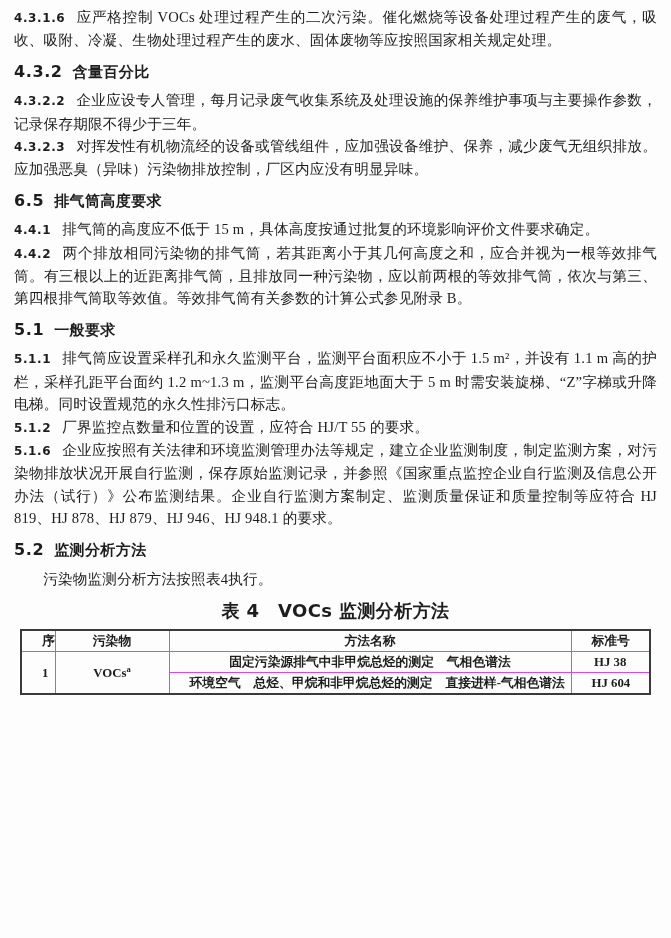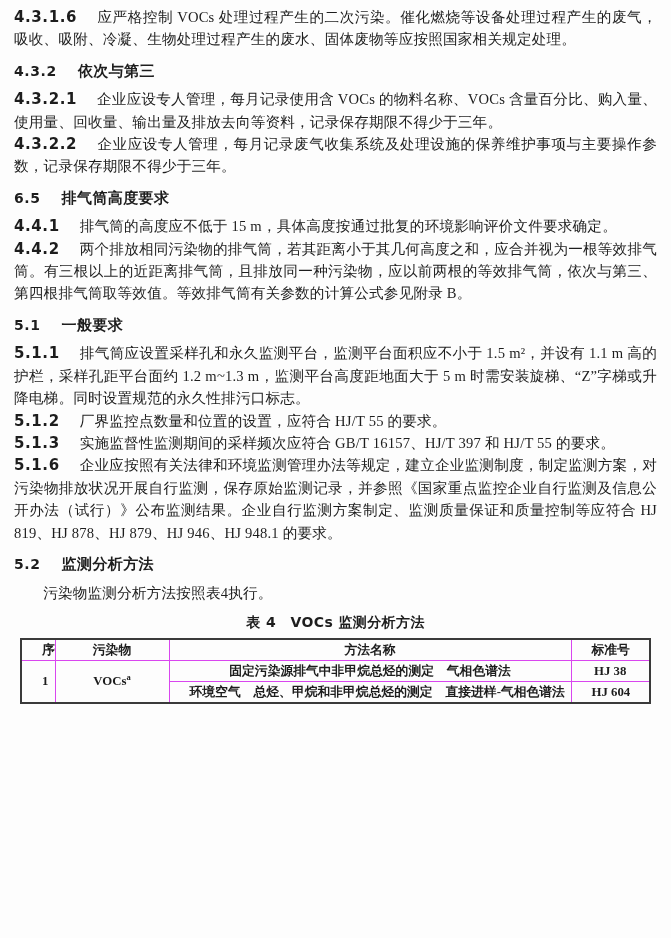--- a/index.html
+++ b/index.html
@@ -21,42 +21,42 @@
   .para {
     margin: 0;
     font-size: 14.6px;
     line-height: 22.4px;
     text-align: justify;
     letter-spacing: 0.2px;
   }
   .num {
     font-family: "DejaVu Sans", "Liberation Sans", sans-serif;
     font-weight: bold;
-    font-size: 15px;
-    margin-right: 20px;
+    font-size: 12px;
+    margin-right: 11px;
     letter-spacing: 0.6px;
     white-space: nowrap;
   }
   .h {
     margin: 9px 0 6px 0;
     font-weight: bold;
     font-size: 15px;
     font-family: "DejaVu Sans", "Liberation Sans", sans-serif;
     letter-spacing: 0.4px;
   }
-  .h .num { font-size: 14px; margin-right: 21px; }
+  .h .num { font-size: 16px; margin-right: 10px; }
   .pindent {
     text-indent: 2em;
     margin: 7px 0 5px 0;
   }
   .tbl-caption {
     margin: 9px 0 6px 0;
     text-align: center;
     font-weight: bold;
-    font-size: 14px;
+    font-size: 18px;
     font-family: "DejaVu Sans", "Liberation Sans", sans-serif;
     letter-spacing: 0.4px;
   }
   table.t4 {
     border-collapse: collapse;
     margin: 0 auto;
     width: 629px;
     font-size: 12.8px;
     table-layout: fixed;
     border: 2px solid #3a3a3a;
@@ -76,36 +76,35 @@
     line-height: 0;
   }
 </style>
 </head>
 <body>
 
 <div class="doc">
 
   <p class="para"><span class="num">4.3.1.6</span><span>应严格控制 VOCs 处理过程产生的二次污染。催化燃烧等设备处理过程产生的废气，吸收、吸附、冷凝、生物处理过程产生的废水、固体废物等应按照国家相关规定处理。</span></p>
 
-  <p class="para h"><span class="num">4.3.2</span><span>依次与第三</span></p>
+  <p class="para h"><span class="num">4.3.2</span><span>含量百分比</span></p>
 
-  <p class="para"><span class="num">4.3.2.1</span><span>企业应设专人管理，每月记录使用含 VOCs 的物料名称、VOCs 含量百分比、购入量、使用量、回收量、输出量及排放去向等资料，记录保存期限不得少于三年。</span></p>
   <p class="para"><span class="num">4.3.2.2</span><span>企业应设专人管理，每月记录废气收集系统及处理设施的保养维护事项与主要操作参数，记录保存期限不得少于三年。</span></p>
+  <p class="para"><span class="num">4.3.2.3</span><span>对挥发性有机物流经的设备或管线组件，应加强设备维护、保养，减少废气无组织排放。应加强恶臭（异味）污染物排放控制，厂区内应没有明显异味。</span></p>
 
   <p class="para h"><span class="num">6.5</span><span>排气筒高度要求</span></p>
 
   <p class="para"><span class="num">4.4.1</span><span>排气筒的高度应不低于 15 m，具体高度按通过批复的环境影响评价文件要求确定。</span></p>
   <p class="para"><span class="num">4.4.2</span><span>两个排放相同污染物的排气筒，若其距离小于其几何高度之和，应合并视为一根等效排气筒。有三根以上的近距离排气筒，且排放同一种污染物，应以前两根的等效排气筒，依次与第三、第四根排气筒取等效值。等效排气筒有关参数的计算公式参见附录 B。</span></p>
 
 
   <p class="para h"><span class="num">5.1</span><span>一般要求</span></p>
 
   <p class="para"><span class="num">5.1.1</span><span>排气筒应设置采样孔和永久监测平台，监测平台面积应不小于 1.5 m²，并设有 1.1 m 高的护栏，采样孔距平台面约 1.2 m~1.3 m，监测平台高度距地面大于 5 m 时需安装旋梯、“Z”字梯或升降电梯。同时设置规范的永久性排污口标志。</span></p>
   <p class="para"><span class="num">5.1.2</span><span>厂界监控点数量和位置的设置，应符合 HJ/T 55 的要求。</span></p>
-  <p class="para"><span class="num">5.1.3</span><span>实施监督性监测期间的采样频次应符合 GB/T 16157、HJ/T 397 和 HJ/T 55 的要求。</span></p>
   <p class="para"><span class="num">5.1.6</span><span>企业应按照有关法律和环境监测管理办法等规定，建立企业监测制度，制定监测方案，对污染物排放状况开展自行监测，保存原始监测记录，并参照《国家重点监控企业自行监测及信息公开办法（试行）》公布监测结果。企业自行监测方案制定、监测质量保证和质量控制等应符合 HJ 819、HJ 878、HJ 879、HJ 946、HJ 948.1 的要求。</span></p>
 
   <p class="para h"><span class="num">5.2</span><span>监测分析方法</span></p>
 
   <p class="para pindent"><span>污染物监测分析方法按照表4执行。</span></p>
 
   <p class="tbl-caption">表 4　VOCs 监测分析方法</p>
 
   <table class="t4">
     <colgroup>

